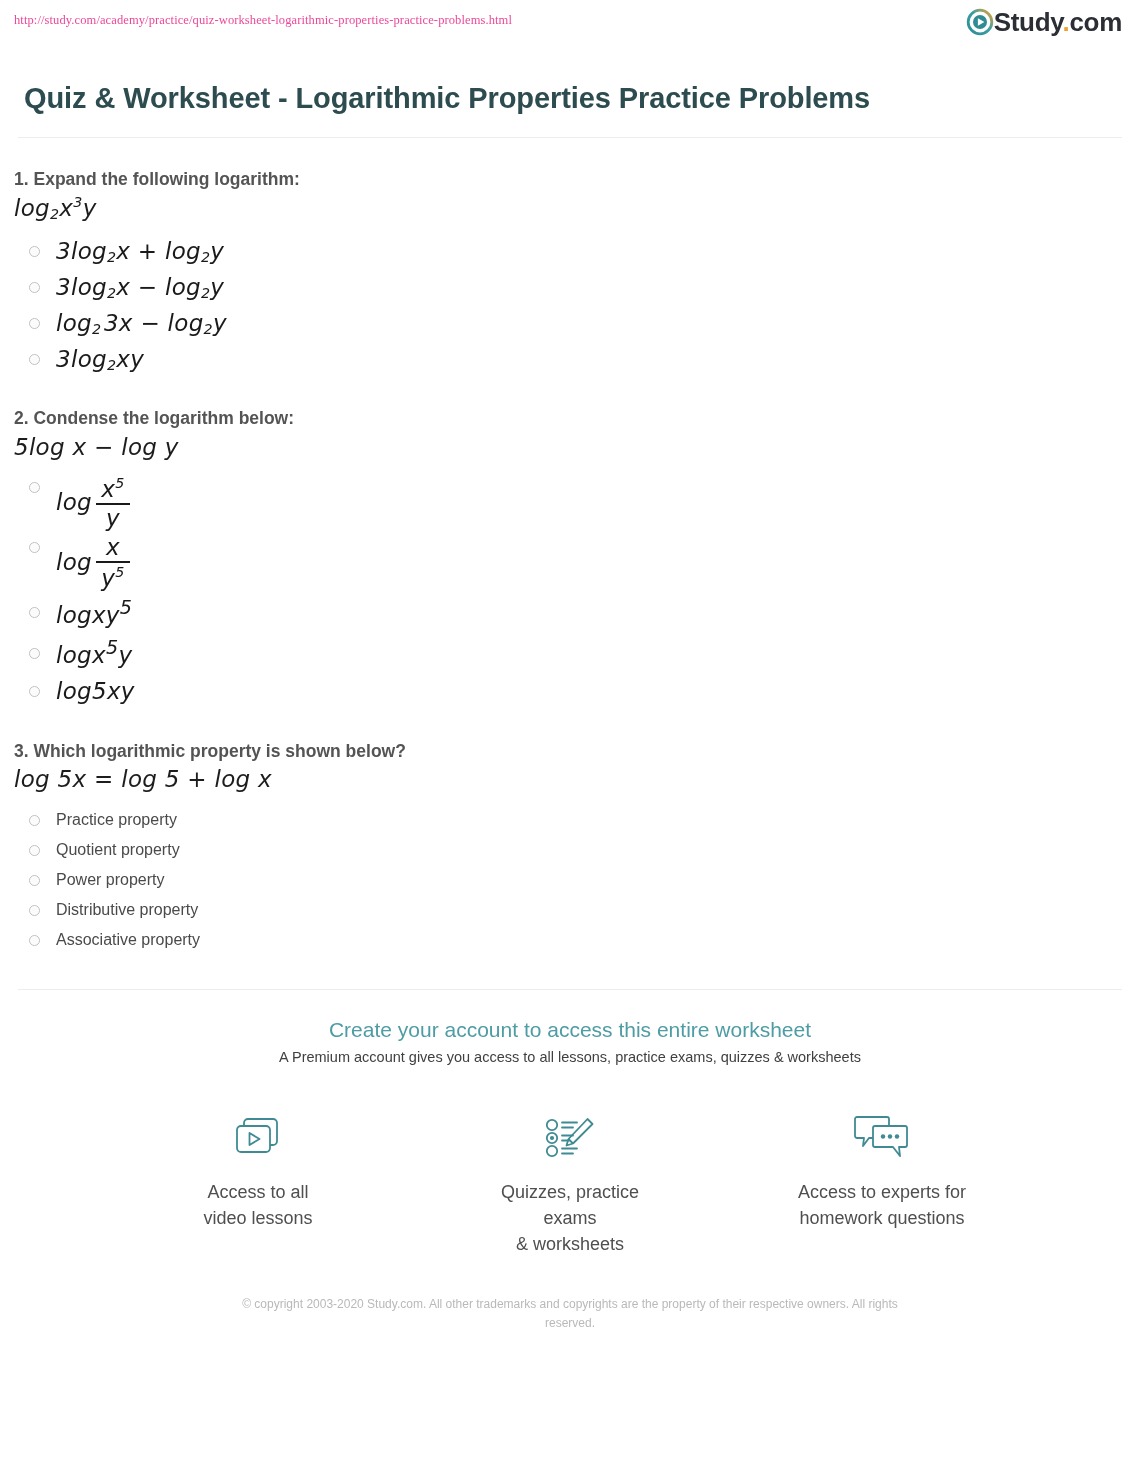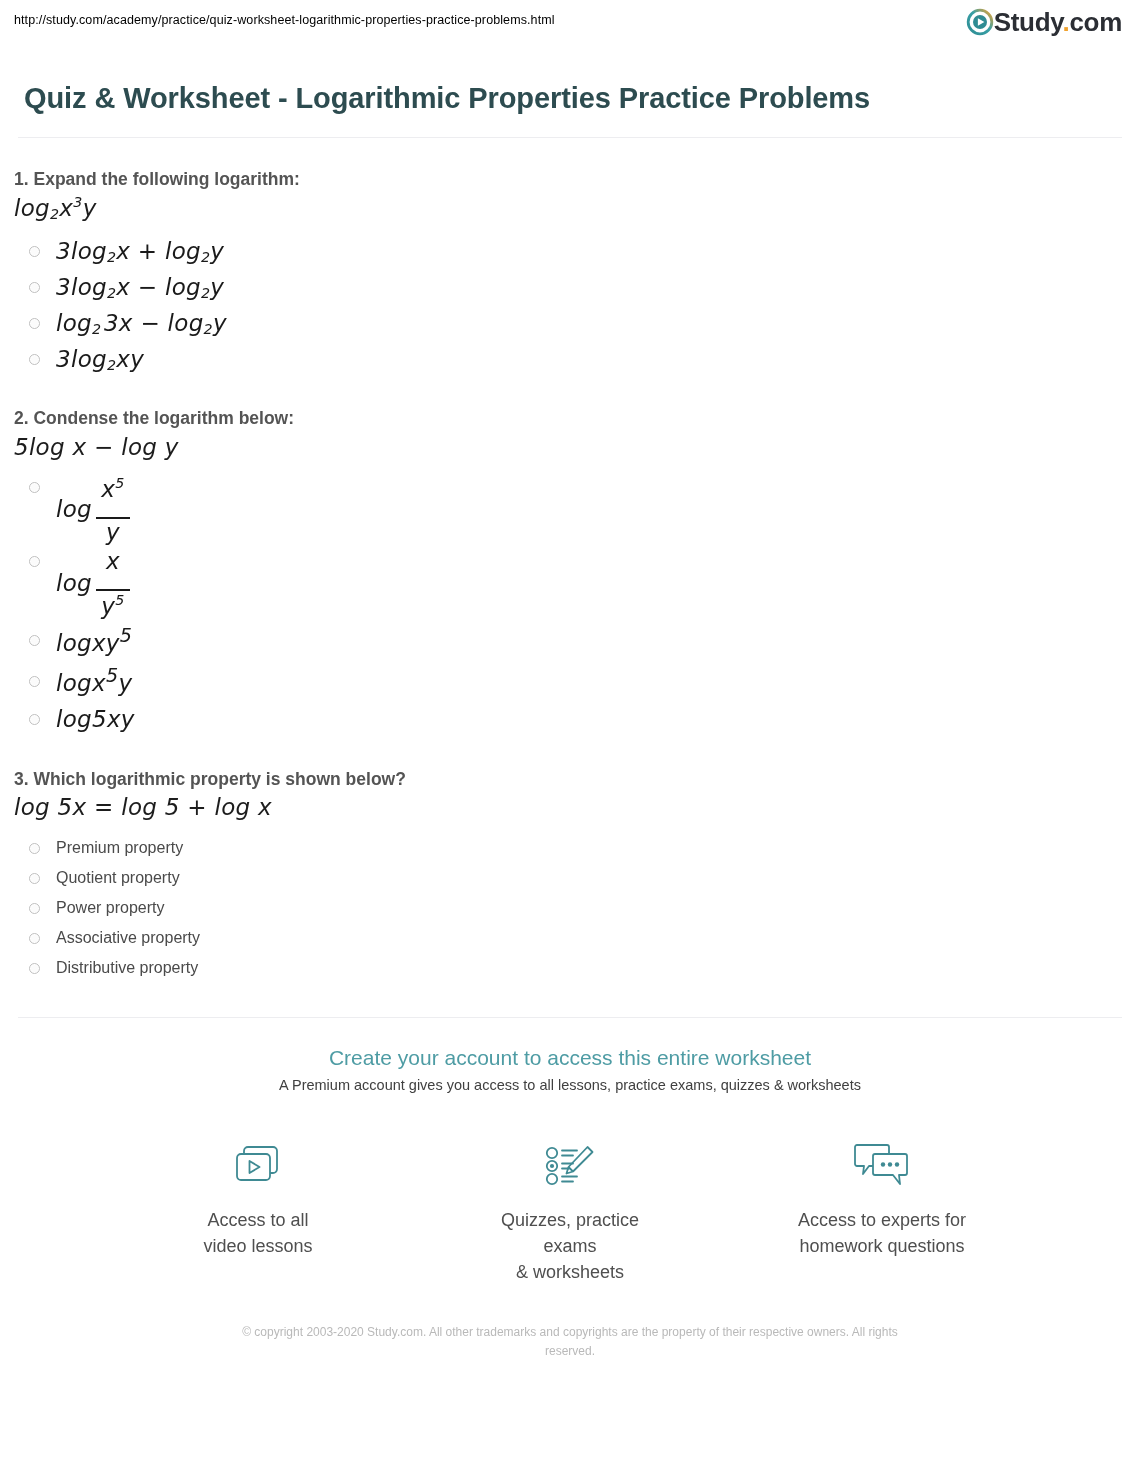--- a/index.html
+++ b/index.html
@@ -15,24 +15,24 @@
   }
 
   
   .page-head {
     position: relative;
     padding: 13px 14px 0 14px;
     height: 60px;
   }
   .url-bar {
     font-size: 12.5px;
-    color: #000000;
+    color: #ec4899;
     letter-spacing: 0.1px;
     line-height: 14px;
-    font-family: Liberation Sans, sans-serif;
+    font-family: Liberation Serif, serif;
   }
   .brand-logo {
     position: absolute;
     top: 8px;
     right: 18px;
     display: flex;
     align-items: flex-end;
   }
   .brand-mark { width: 28px; height: 28px; display:block; }
   .brand-text {
@@ -124,21 +124,21 @@
   
   .frac-row { display: inline-flex; align-items: center; gap: 4px; }
   .frac {
     display: inline-flex;
     flex-direction: column;
     align-items: center;
     vertical-align: middle;
     font-size: 23px;
     line-height: 1;
   }
-  .frac .top { padding: 0 4px 16px 4px; }
+  .frac .top { padding: 0 4px 2px 4px; }
   .frac .bar { width: 100%; min-width: 34px; border-top: 2px solid #1a1a1a; }
   .frac .bot { padding: 2px 4px 0 4px; }
 
   
   .cta-wrap { margin-top: 34px; }
   .cta {
     text-align: center;
     padding: 26px 14px 0 14px;
   }
   .cta-title {
@@ -286,37 +286,37 @@
   <div class="question-block">
     <div class="q-prompt">
       <span>3.</span>
       <span>Which logarithmic property is shown below?</span>
     </div>
     <div class="q-formula math">log 5x = log 5 + log x</div>
 
     <ul class="options">
       <li class="option">
         <span class="radio"></span>
-        <span class="opt-text">Premium property</span>
+        <span class="opt-text">Practice property</span>
       </li>
       <li class="option">
         <span class="radio"></span>
         <span class="opt-text">Quotient property</span>
       </li>
       <li class="option">
         <span class="radio"></span>
         <span class="opt-text">Power property</span>
       </li>
       <li class="option">
         <span class="radio"></span>
+        <span class="opt-text">Distributive property</span>
+      </li>
+      <li class="option">
+        <span class="radio"></span>
         <span class="opt-text">Associative property</span>
-      </li>
-      <li class="option">
-        <span class="radio"></span>
-        <span class="opt-text">Distributive property</span>
       </li>
     </ul>
   </div>
 </div>
 
 <div class="cta-wrap">
   <div class="rule"></div>
   <div class="cta">
     <div class="cta-title">Create your account to access this entire worksheet</div>
     <div class="cta-sub">A Premium account gives you access to all lessons, practice exams, quizzes &amp; worksheets</div>

